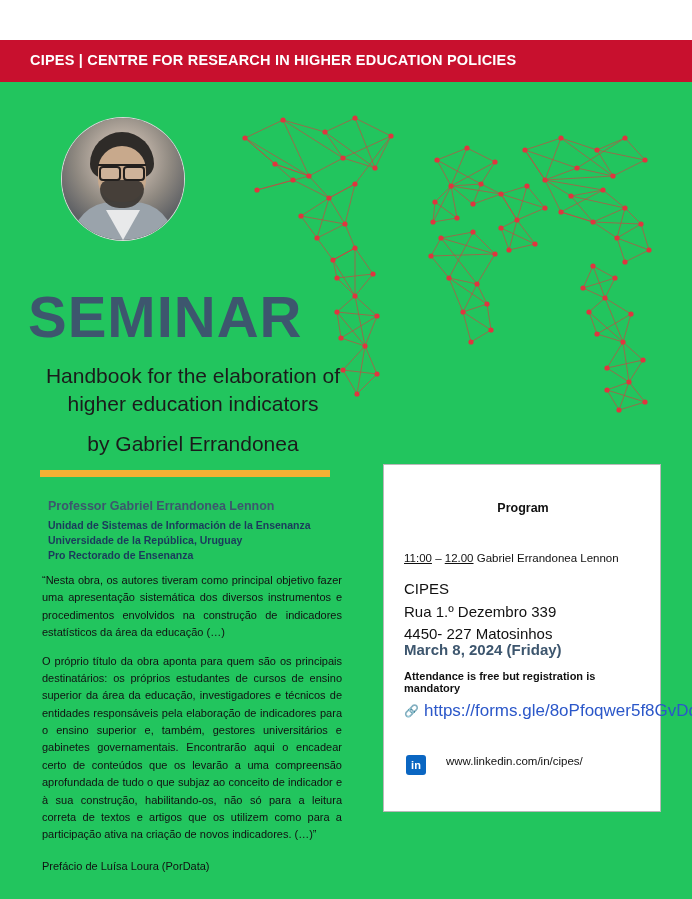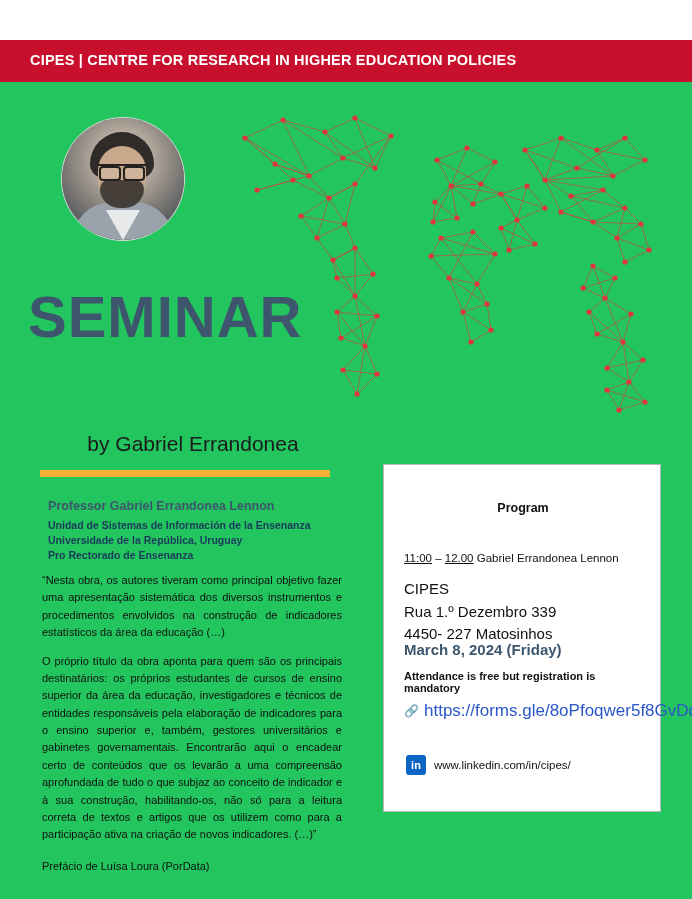--- a/index.html
+++ b/index.html
@@ -238,22 +238,22 @@
   .reg-link {
     font-size: 17px;
     color: #2b57c9;
     text-align: right;
   }
   .linkedin-row {
     position: absolute;
     left: 22px; top: 290px;
     width: 250px;
     display: flex;
-    align-items: center;
-    gap: 8px;
+    align-items: flex-start;
+    gap: 20px;
   }
   .li-badge {
     width: 20px; height: 20px;
     background: #0a66c2;
     border-radius: 3px;
     color: #ffffff;
     font-size: 11px;
     font-weight: bold;
     line-height: 20px;
     text-align: center;
@@ -409,20 +409,21 @@
         <circle cx="438" cy="262" r="2.6"></circle>
       <circle cx="424" cy="284" r="2.6"></circle>
         <circle cx="402" cy="270" r="2.6"></circle>
         <circle cx="440" cy="304" r="2.6"></circle>
       <circle cx="414" cy="312" r="2.6"></circle>
         <circle cx="402" cy="292" r="2.6"></circle>
     </g>
   </svg>
 
   <div class="seminar-title">SEMINAR</div>
+  <div class="subtitle">Handbook for the elaboration of higher education indicators</div>
   <div class="byline">by Gabriel Errandonea</div>
   <div class="gold-rule"></div>
 
   <div class="speaker-name">Professor Gabriel Errandonea Lennon</div>
   <div class="affiliation">
     <div>Unidad de Sistemas de Información de la Ensenanza</div>
     <div>Universidade de la República, Uruguay</div>
     <div>Pro Rectorado de Ensenanza</div>
   </div>
 

